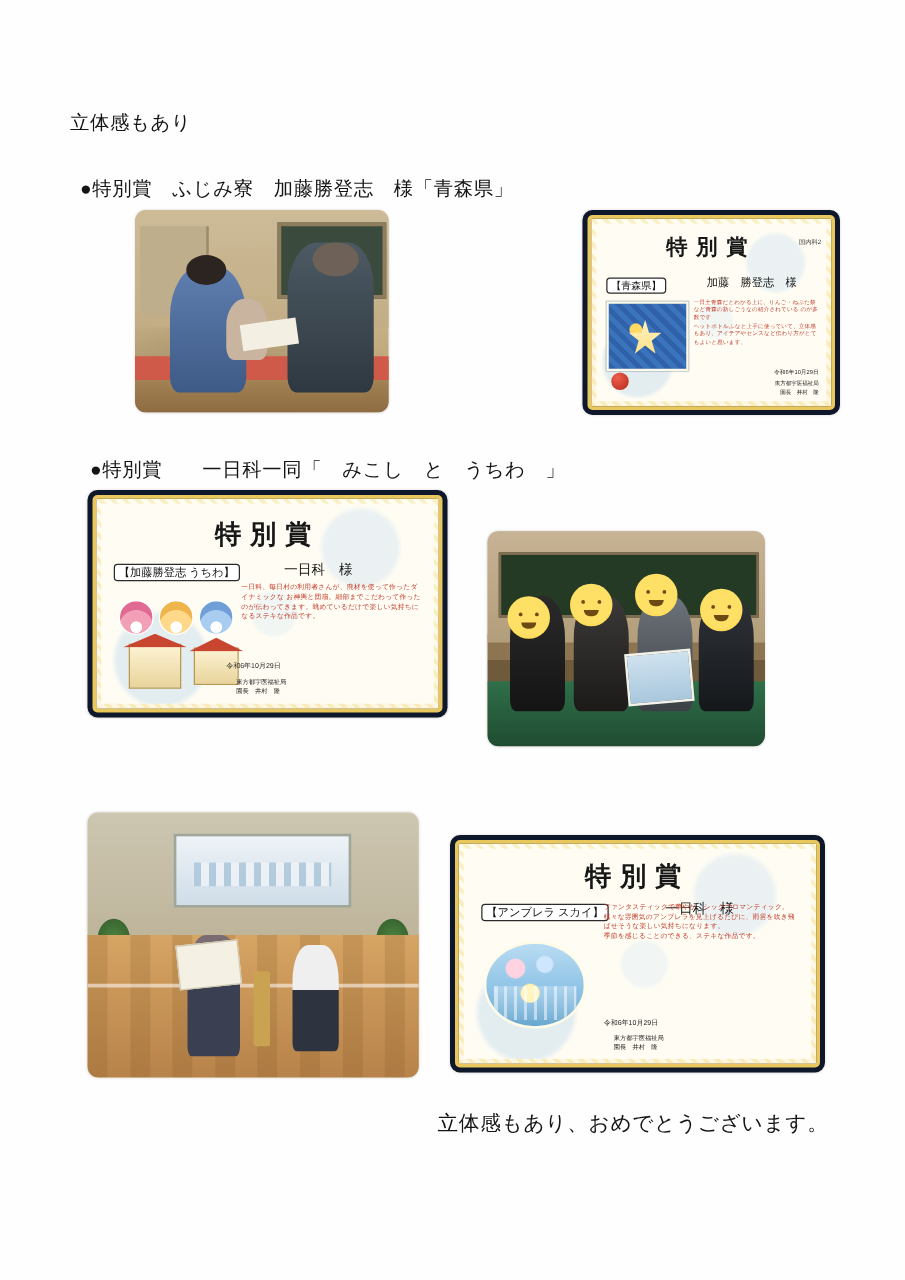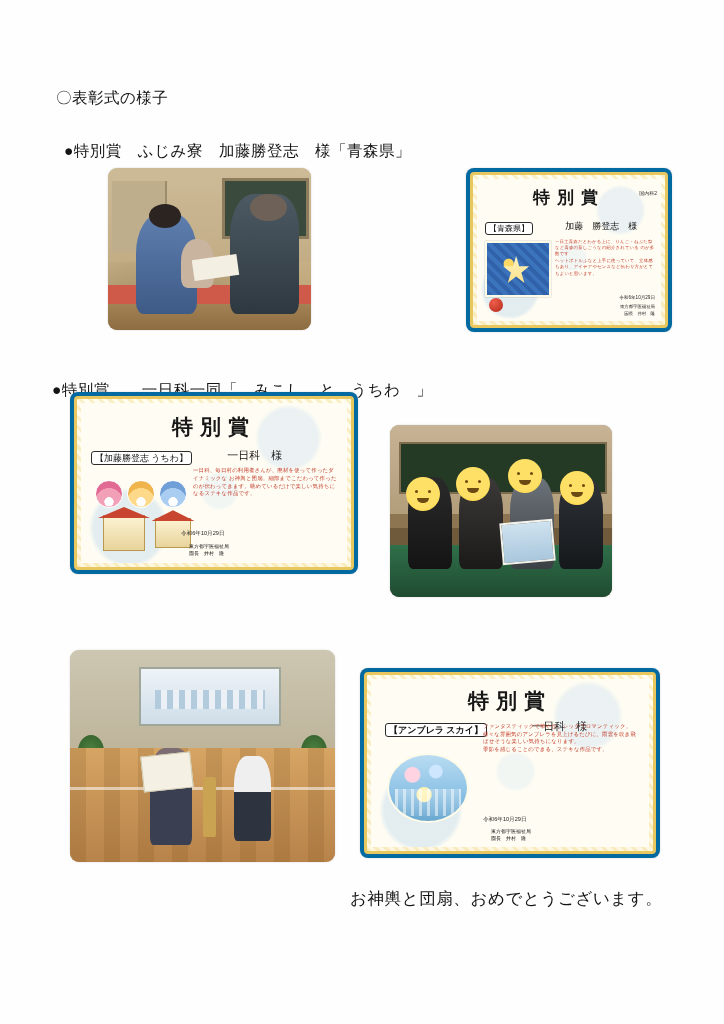--- a/index.html
+++ b/index.html
@@ -31,21 +31,21 @@
     color: #141414;
   }
   .award-line {
     position: absolute;
     font-size: 15.5px;
     letter-spacing: 0.5px;
     color: #141414;
     white-space: pre;
   }
   .award-line.l1 { left: 64px; top: 141px; text-align: center; }
-  .award-line.l2 { left: 52px; top: 366px; margin-top: 14px; }
+  .award-line.l2 { left: 72px; top: 366px; }
   .award-line.l3 { left: 56px; top: 623px; }
   .closing {
     position: absolute;
     left: 350px;
     top: 888px;
     font-size: 16.5px;
     letter-spacing: 0.6px;
     color: #141414;
   }
 
@@ -112,21 +112,21 @@
   }
 
   
   .cert1 { left: 466px; top: 168px; width: 206px; height: 164px; }
   
   .cert2 { left: 70px; top: 392px; width: 288px; height: 182px; }
   
   .cert3 { left: 360px; top: 668px; width: 300px; height: 190px; }
 
   .cert {
-    background: #0369a1;
+    background: #0f172a;
     position: absolute;
     border-radius: 8px;
     overflow: hidden;
     box-shadow: 0 0 2px rgba(0,0,0,0.18);
   }
   .cert-frame {
     position: absolute; inset: 4px;
     border: 3px solid #e8c75e;
     border-radius: 4px;
     background:
@@ -381,21 +381,21 @@
   .p3-stand {
     position: absolute; left: 50%; bottom: 12%; width: 5%; height: 28%;
     background: #caa352; border-radius: 2px;
   }
 </style>
 </head>
 <body>
 
 <div class="page">
 
-  <div class="heading">〇表彰式の様子</div>
+  <div class="heading">立体感もあり</div>
 
   <div class="award-line l1">●特別賞　ふじみ寮　加藤勝登志　様「青森県」</div>
 
   <div class="media photo1">
     <div class="p1-wall"></div>
     <div class="p1-board"></div>
     <div class="p1-door"></div>
     <div class="p1-floor"></div>
     <div class="p1-table"></div>
     <div class="p1-person-left"></div>
@@ -479,28 +479,28 @@
     <div class="p3-person a"></div>
     <div class="p3-person b"></div>
     <div class="p3-board"></div>
   </div>
 
   <div class="cert cert3">
     <div class="cert-frame"></div>
     <div class="cert-inner">
       <div class="cert-title" style="font-size:21px; top:5%;">特別賞</div>
 
-      <div class="cert-tag" style="left:14px; top:26%; font-size:9px;font-weight:bold;">【アンブレラ
+      <div class="cert-tag" style="left:14px; top:26%; font-size:9px;">【アンブレラ
 スカイ】</div>
       <div class="cert-recipient" style="left:58%; top:24%; font-size:11px;">一日科　様</div>
 
       <div class="art-umbrella" style="left:16px; top:44%; width:78px; height:66px;"></div>
 
       <div class="cert-body" style="left:112px; right:10px; top:26%; font-size:5.4px;">ファンタスティックで華やか、シックでロマンティック。様々な雰囲気のアンブレラを見上げるたびに、雨雲を吹き飛ばせそうな楽しい気持ちになります。
 季節を感じることのできる、ステキな作品です。</div>
       <div class="cert-sign" style="left:112px; bottom:14%; text-align:left; font-size:5.6px;">令和6年10月29日</div>
       <div class="cert-sign" style="left:120px; bottom:3%; text-align:left; font-size:5px;">東方都宇医福祉局
 園長　井村　隆</div>
     </div>
   </div>
 
-  <div class="closing">お神輿と団扇、おめでとうございます。</div>
+  <div class="closing">立体感もあり、おめでとうございます。</div>
 </div>
 
 </body></html>

